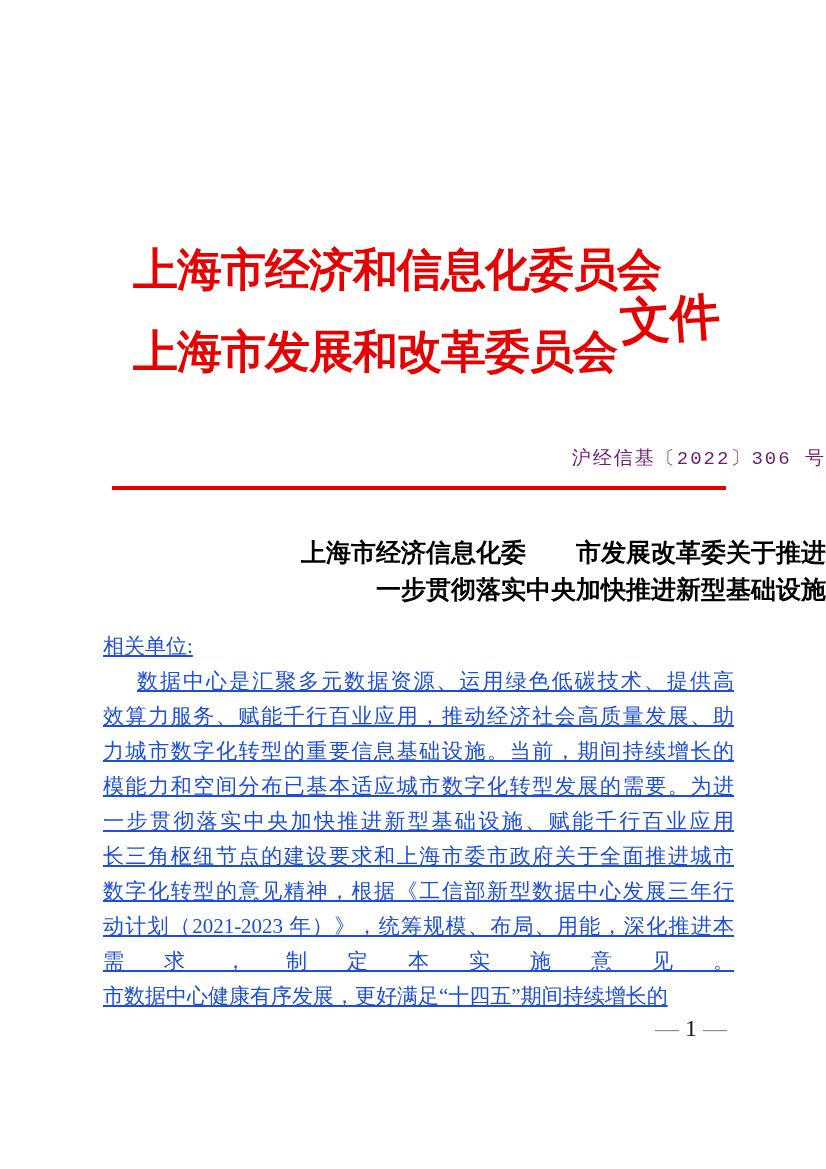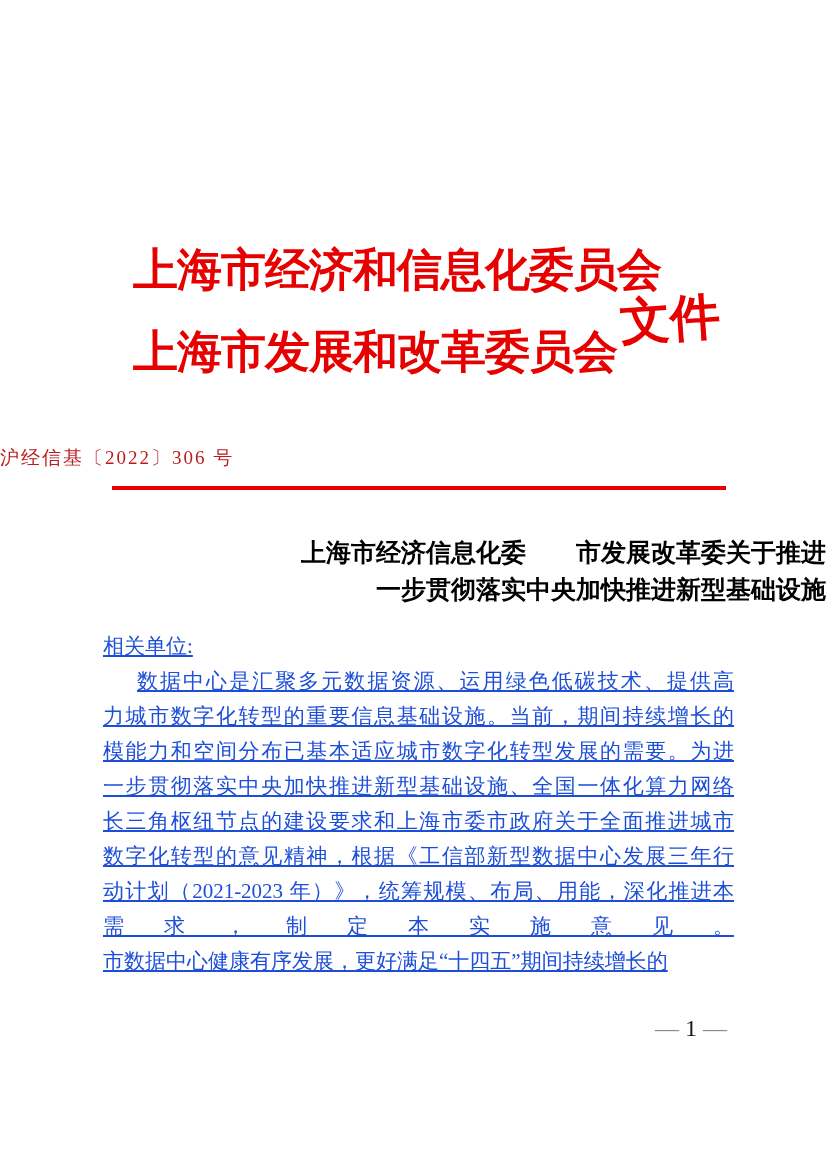--- a/index.html
+++ b/index.html
@@ -32,24 +32,25 @@
     color: #e60000;
     font-weight: bold;
     font-size: 50px;
     white-space: nowrap;
     transform: rotate(-4deg);
   }
   .doc-number {
     position: absolute;
     left: 0; top: 445px;
     width: 100%;
-    text-align: left;
+    text-align: right;
     font-size: 19px;
     letter-spacing: 2px;
-    color: #b91c1c;
+    color: #701a75;
+    font-family: Liberation Mono, monospace;
   }
   .red-line {
     position: absolute;
     left: 112px; top: 486px;
     width: 614px; height: 4px;
     background: #e60000;
   }
   .doc-title {
     position: absolute;
     left: 0; top: 534px;
@@ -106,23 +107,24 @@
 
   <div class="doc-title">
     <div>上海市经济信息化委　　市发展改革委关于推进</div>
     <div>一步贯彻落实中央加快推进新型基础设施</div>
   </div>
 
   <div class="body-block">
     <div class="salutation">相关单位:</div>
     <div class="para">
         <div class="body-line">数据中心是汇聚多元数据资源、运用绿色低碳技术、提供高</div>
+        <div class="body-line">效算力服务、赋能千行百业应用，推动经济社会高质量发展、助</div>
         <div class="body-line">力城市数字化转型的重要信息基础设施。当前，期间持续增长的</div>
         <div class="body-line">模能力和空间分布已基本适应城市数字化转型发展的需要。为进</div>
-        <div class="body-line">一步贯彻落实中央加快推进新型基础设施、全国一体化算力网络</div>
+        <div class="body-line">一步贯彻落实中央加快推进新型基础设施、赋能千行百业应用</div>
         <div class="body-line">长三角枢纽节点的建设要求和上海市委市政府关于全面推进城市</div>
         <div class="body-line">数字化转型的意见精神，根据《工信部新型数据中心发展三年行</div>
         <div class="body-line">动计划（2021-2023 年）》，统筹规模、布局、用能，深化推进本</div>
         <div class="body-line">需求，制定本实施意见。</div>
         <div class="body-line">市数据中心健康有序发展，更好满足“十四五”期间持续增长的</div>
       </div>
   </div>
 
   <div class="page-number">
     <span class="dash">—</span><span class="num">1</span><span class="dash">—</span>

